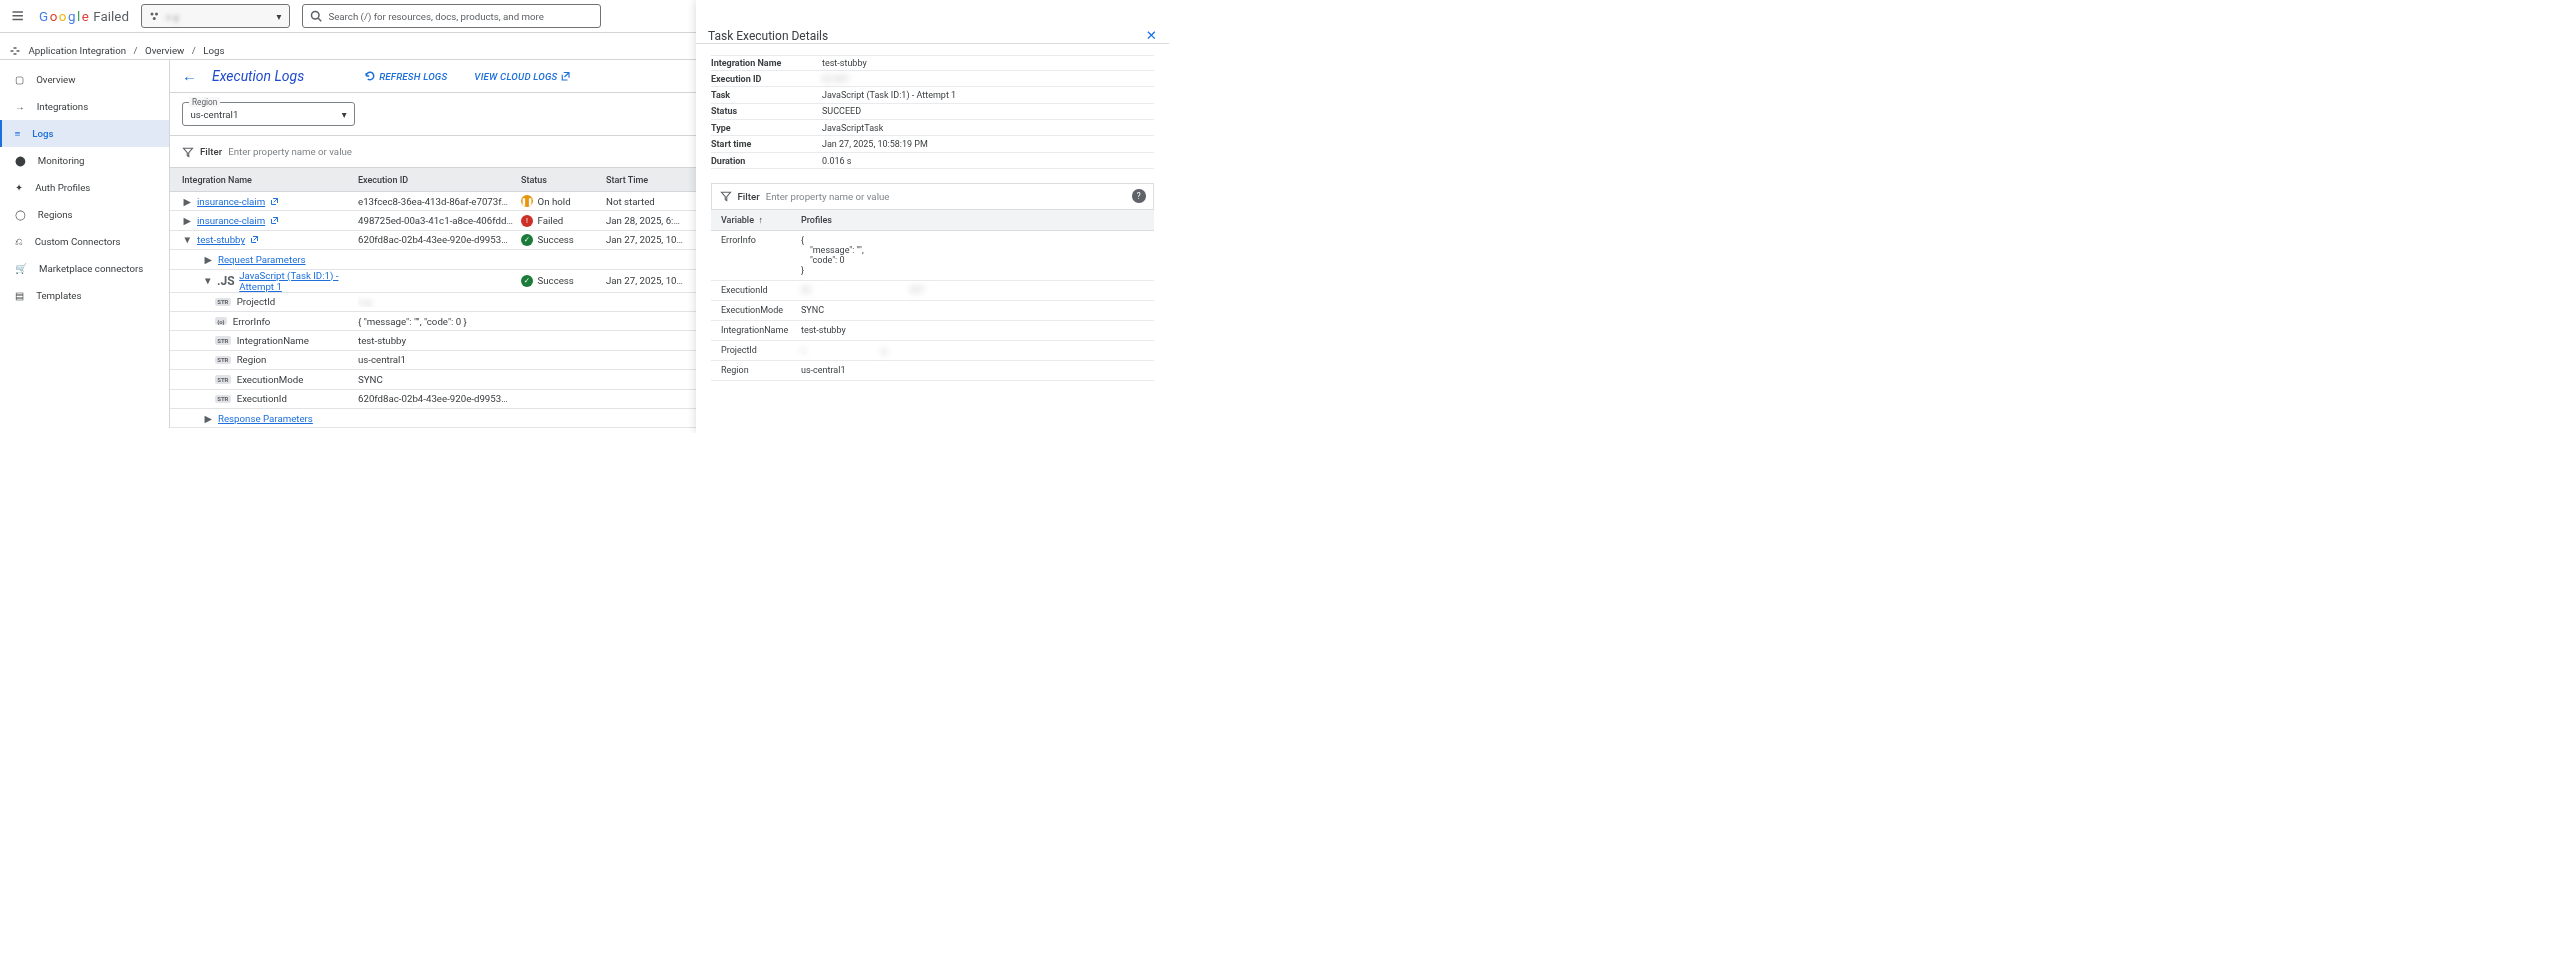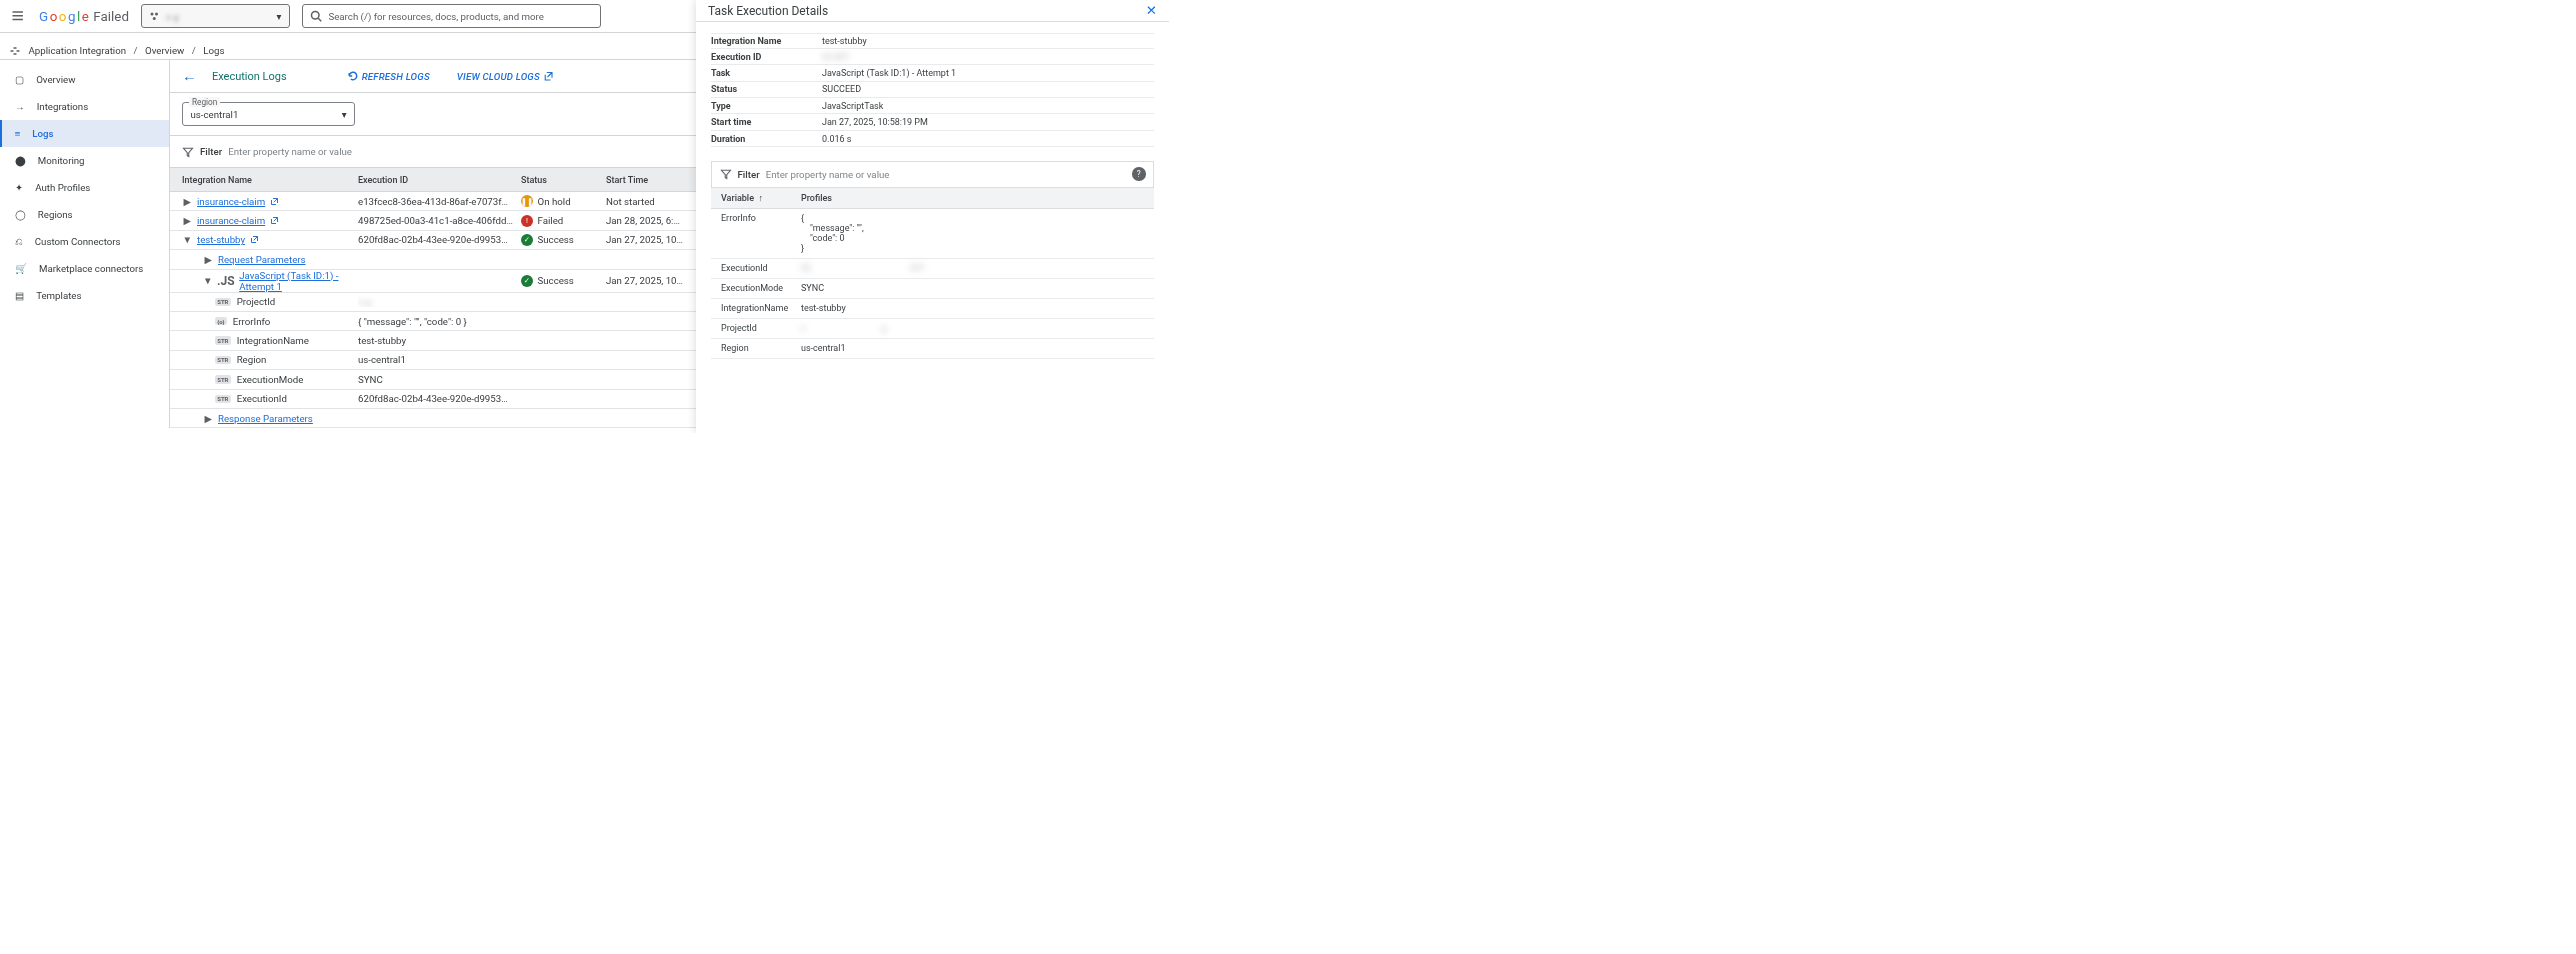--- a/index.html
+++ b/index.html
@@ -14,21 +14,21 @@
 .searchbar { flex:0 0 299px; height:24px; border:0.7px solid #747775; border-radius:3px; display:flex; align-items:center; padding:0 7.5px; color:#5f6368; gap:6px; }
 .crumbbar { height:18px; display:flex; align-items:center; gap:7.5px; padding:3px 9px; border-bottom:0.7px solid #dadce0; font-size:9.7px;margin-top:9px; }
 .crumbbar .sep{color:#5f6368}
 .main { display:flex; height:calc(100% - 51px); }
 .sidebar { width:170px; border-right:0.7px solid #dadce0; padding-top:6px; }
 .side-item { display:flex; align-items:center; gap:12px; height:27px; padding:0 15px; cursor:pointer; color:#3c4043; }
 .side-item.active { background:#e8f0fe; color:#1a73e8; font-weight:500; border-left:2.2px solid #1a73e8; padding-left:12.7px; }
 .content { flex:1; overflow:hidden; }
 .page-header { height:33px; display:flex; align-items:center; gap:15px; padding:0 12px; border-bottom:0.7px solid #dadce0; }
 .back-arrow { color:#1a73e8; font-size:15px; cursor:pointer; }
-.page-title { font-size:11px; color:#0f766e; flex:0 0 auto; }
+.page-title { font-size:14px; color:#1d4ed8; flex:0 0 auto;font-style:italic; }
 .link-btn { color:#1a73e8; font-weight:500; font-size:9.7px; display:flex; align-items:center; gap:3px; cursor:pointer; text-transform:uppercase; letter-spacing:0.2px;font-style:italic; }
 .region-row { padding:9px 12px; }
 .region-select { width:173px; height:24px; border:0.7px solid #80868b; border-radius:3px; position:relative; display:flex; align-items:center; padding:0 7.5px; cursor:pointer; }
 .region-select::before { content:attr(data-label); position:absolute; top:-6px; left:6px; background:#fff; padding:0 3px; font-size:8.2px; color:#5f6368; }
 .region-select .caret { margin-left:auto; }
 .filter-row { height:33px; display:flex; align-items:center; gap:6px; padding:0 12px; border-top:0.7px solid #dadce0; border-bottom:0.7px solid #dadce0; }
 .filter-row .label { font-weight:500; }
 .filter-row .hint { color:#80868b; }
 .log-table { width:100%; }
 .log-table .hdr { display:flex; height:24px; align-items:center; background:#f1f3f4; border-bottom:0.7px solid #dadce0; font-weight:500; color:#3c4043; font-size:9px; }
@@ -42,21 +42,21 @@
 .st-icon { width:12px; height:12px; border-radius:50%; display:inline-flex; align-items:center; justify-content:center; font-size:7.5px; color:#fff; }
 .st-hold { background:#f29900; } .st-fail { background:#d93025; } .st-ok { background:#188038; }
 .indent1 .cell-name { padding-left:33px; }
 .indent2 .cell-name { padding-left:33px; }
 .indent3 .cell-name { padding-left:45px; gap:6px; }
 .type-pill { font-size:6px; font-weight:700; padding:0.7px 2.2px; border-radius:2.2px; background:#e8eaed; color:#5f6368; }
 .js-badge { font-size:12px; font-weight:700; color:#5f6368; }
 .dim { filter:brightness(0.97) grayscale(0.05); }
 
 .panel { position:absolute; top:0; right:0; width:473px; height:100%; background:#fff; box-shadow:-1.5px 0 9px rgba(0,0,0,0.15); display:flex; flex-direction:column; }
-.panel-hdr { height:22px; display:flex; align-items:center; justify-content:space-between; padding:0 12px; border-bottom:0.7px solid #dadce0; }
+.panel-hdr { height:44px; display:flex; align-items:flex-end; justify-content:space-between; padding:0 12px; border-bottom:0.7px solid #dadce0; }
 .panel-hdr h2 { font-size:12px; font-weight:400; color:#3c4043; }
 .close-x { color:#1a73e8; font-size:13.4px; cursor:pointer; font-weight:300; }
 .kv-table { margin:10.5px 15px 0; }
 .kv-row { display:flex; height:16.4px; align-items:center; border-bottom:0.7px solid #e8eaed; font-size:9px; }
 .kv-row:first-child { border-top:0.7px solid #e8eaed; }
 .kv-key { width:111px; font-weight:700; color:#3c4043; }
 .kv-val { flex:1; color:#3c4043; }
 .panel .filter-row { margin:13.4px 15px 0; border:0.7px solid #dadce0; border-radius:0; height:27px; padding:0 7.5px; justify-content:flex-start; }
 .panel .filter-row .help { margin-left:auto; width:13.4px; height:13.4px; border-radius:50%; background:#5f6368; color:#fff; display:flex; align-items:center; justify-content:center; font-size:8.2px; }
 .var-table { margin:0 15px; }

